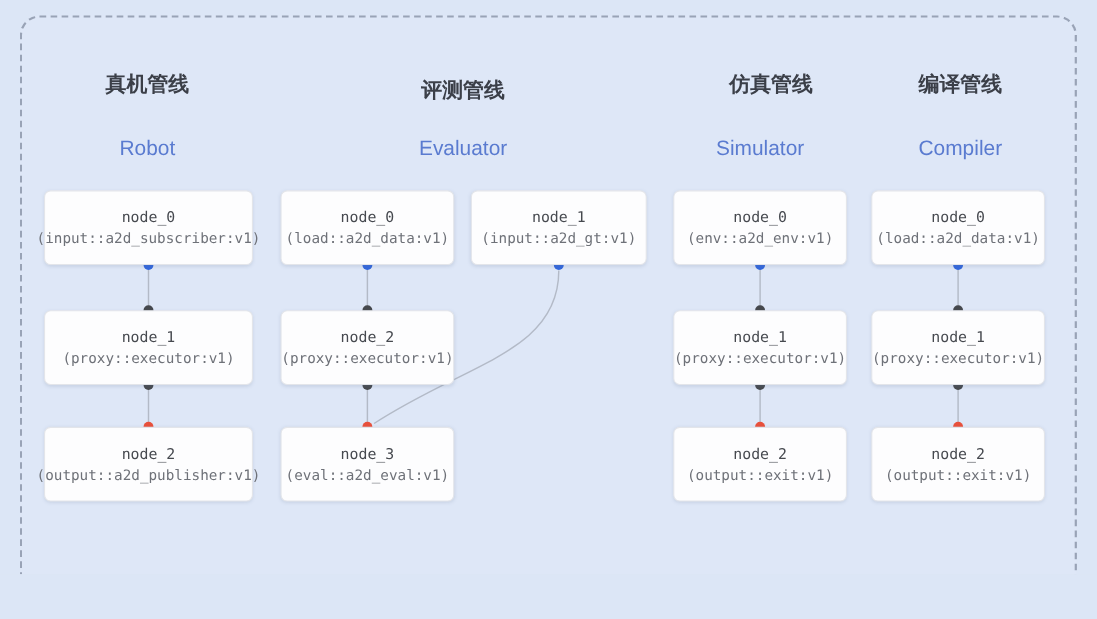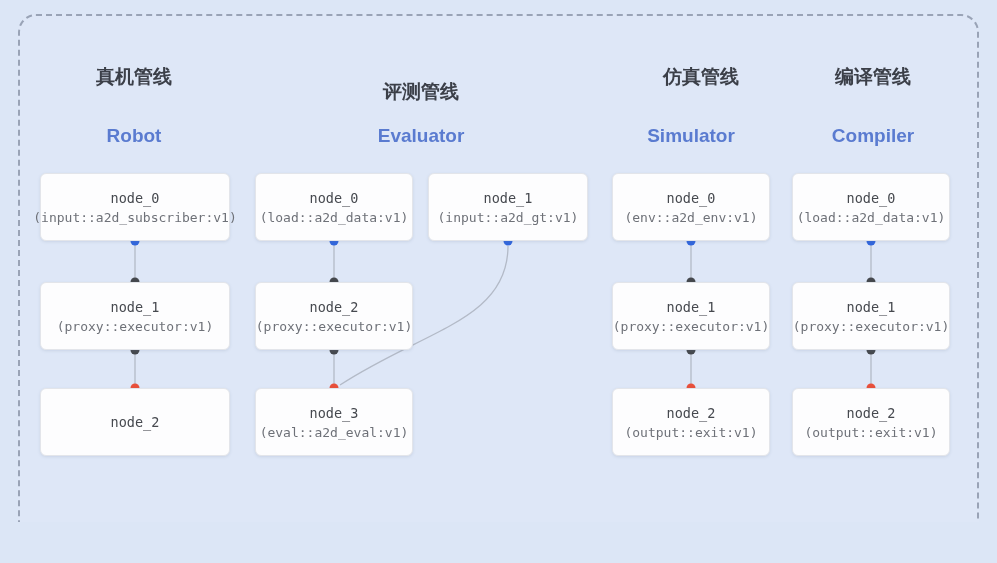--- a/index.html
+++ b/index.html
@@ -30,21 +30,21 @@
     transform: translateX(-50%);
     font-size: 19px;
     font-weight: 700;
     color: #3b3f48;
     white-space: nowrap;
   }
   .en-title {
     position: absolute;
     transform: translateX(-50%);
     font-size: 19px;
-    font-weight: 700;
+    font-weight: 400;
     color: #5a7bd0;
     white-space: nowrap;
   }
   .node {
     position: absolute;
     height: 68px;
     background: #fdfdfe;
     border: 1px solid #e3e5ea;
     border-radius: 6px;
     box-shadow: 0 1px 3px rgba(110,125,155,0.18);
@@ -76,21 +76,21 @@
     pointer-events: none;
   }
 </style>
 </head>
 <body>
 
 <div class="canvas">
   <div class="dashed-frame"></div>
 
   <div class="zh-title" style="left:134px; top:64px;">真机管线</div>
-  <div class="zh-title" style="left:421px; top:79px;font-family:Liberation Serif, serif;">评测管线</div>
+  <div class="zh-title" style="left:421px; top:69px;font-family:Liberation Serif, serif;">评测管线</div>
   <div class="zh-title" style="left:691px; top:64px;margin-left:10px;">仿真管线</div>
   <div class="zh-title" style="left:873px; top:64px;">编译管线</div>
 
   <div class="en-title" style="left:134px; top:125px;">Robot</div>
   <div class="en-title" style="left:421px; top:125px;">Evaluator</div>
   <div class="en-title" style="left:691px; top:125px;">Simulator</div>
   <div class="en-title" style="left:873px; top:125px;">Compiler</div>
 
   <svg class="wires" viewBox="0 0 997 563">
 
@@ -132,20 +132,21 @@
   <div class="node" style="left:40px; top:173px; width:190px;">
     <div class="node-name">node_0</div>
     <div class="node-type">(input::a2d_subscriber:v1)</div>
   </div>
   <div class="node" style="left:40px; top:282px; width:190px;">
     <div class="node-name">node_1</div>
     <div class="node-type">(proxy::executor:v1)</div>
   </div>
   <div class="node" style="left:40px; top:388px; width:190px;">
     <div class="node-name">node_2</div>
+    <div class="node-type">(output::a2d_publisher:v1)</div>
   </div>
 
   <div class="node" style="left:255px; top:173px; width:158px;">
     <div class="node-name">node_0</div>
     <div class="node-type">(load::a2d_data:v1)</div>
   </div>
   <div class="node" style="left:428px; top:173px; width:160px;">
     <div class="node-name">node_1</div>
     <div class="node-type">(input::a2d_gt:v1)</div>
   </div>

